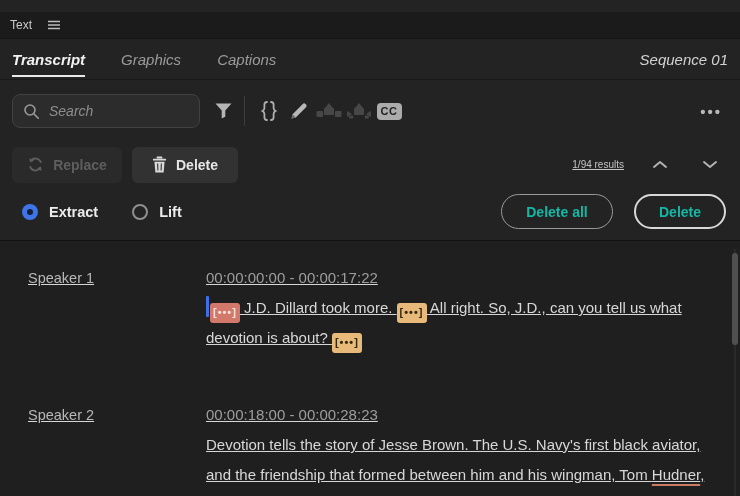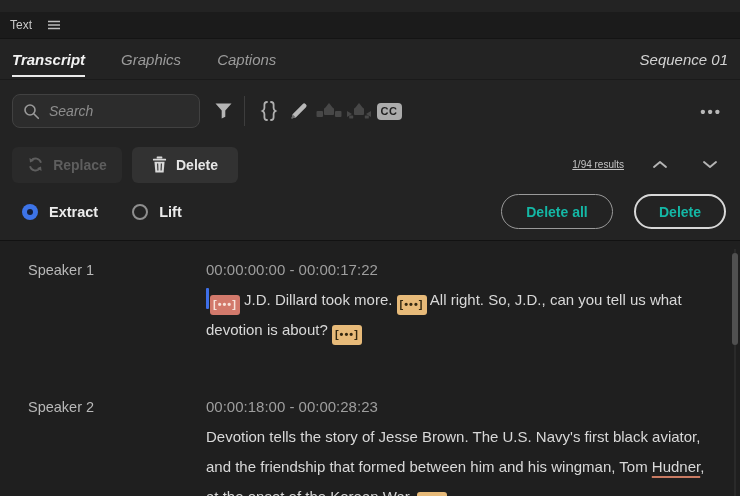--- a/index.html
+++ b/index.html
@@ -72,21 +72,21 @@
                       border-radius:50%; background:#141e36; }
   .radio.unsel { border:2px solid #8f8f8f; background:transparent; }
   .radio-label { font-size:14.5px; color:#ececec; font-weight:700; }
   .pill { border-radius:18px; background:transparent; color:#14b8a6; font-family:"Liberation Sans", sans-serif;
           font-size:14px; font-weight:700; height:35px; }
   .pill-deleteall { margin-left:auto; width:112px; border:1.5px solid #9a9a9a; }
   .pill-delete { margin-left:21px; margin-right:2px; width:92px; border:2px solid #d8d8d8; }
 
   
   .list { flex:1 1 auto; background:#1f1f1f; border-top:1px solid #121212; position:relative;
-          padding-top:14px; overflow:hidden; }
+          padding-top:22px; overflow:hidden;text-decoration:underline; }
   .trow { display:flex; padding:0 26px 0 16px; margin-bottom:47px; }
   .speaker { flex:0 0 190px; padding-left:12px; font-size:14.5px; color:#b8b8b8; line-height:30px; }
   .tbody-col { flex:1 1 auto; min-width:0; }
   .timecode { font-size:15px; color:#9e9e9e; line-height:30px; }
   .ttext { font-size:15px; color:#d8d8d8; line-height:30px; }
   .u-name { text-decoration:underline; text-decoration-color:#c97b63; text-decoration-thickness:2px;
             text-underline-offset:3.5px; }
   .badge { display:inline-flex; align-items:center; justify-content:center; height:20px;
            padding:0 3px; border-radius:3px; font-size:11px; font-weight:700; letter-spacing:1px;
            vertical-align:-3px; line-height:1; }

